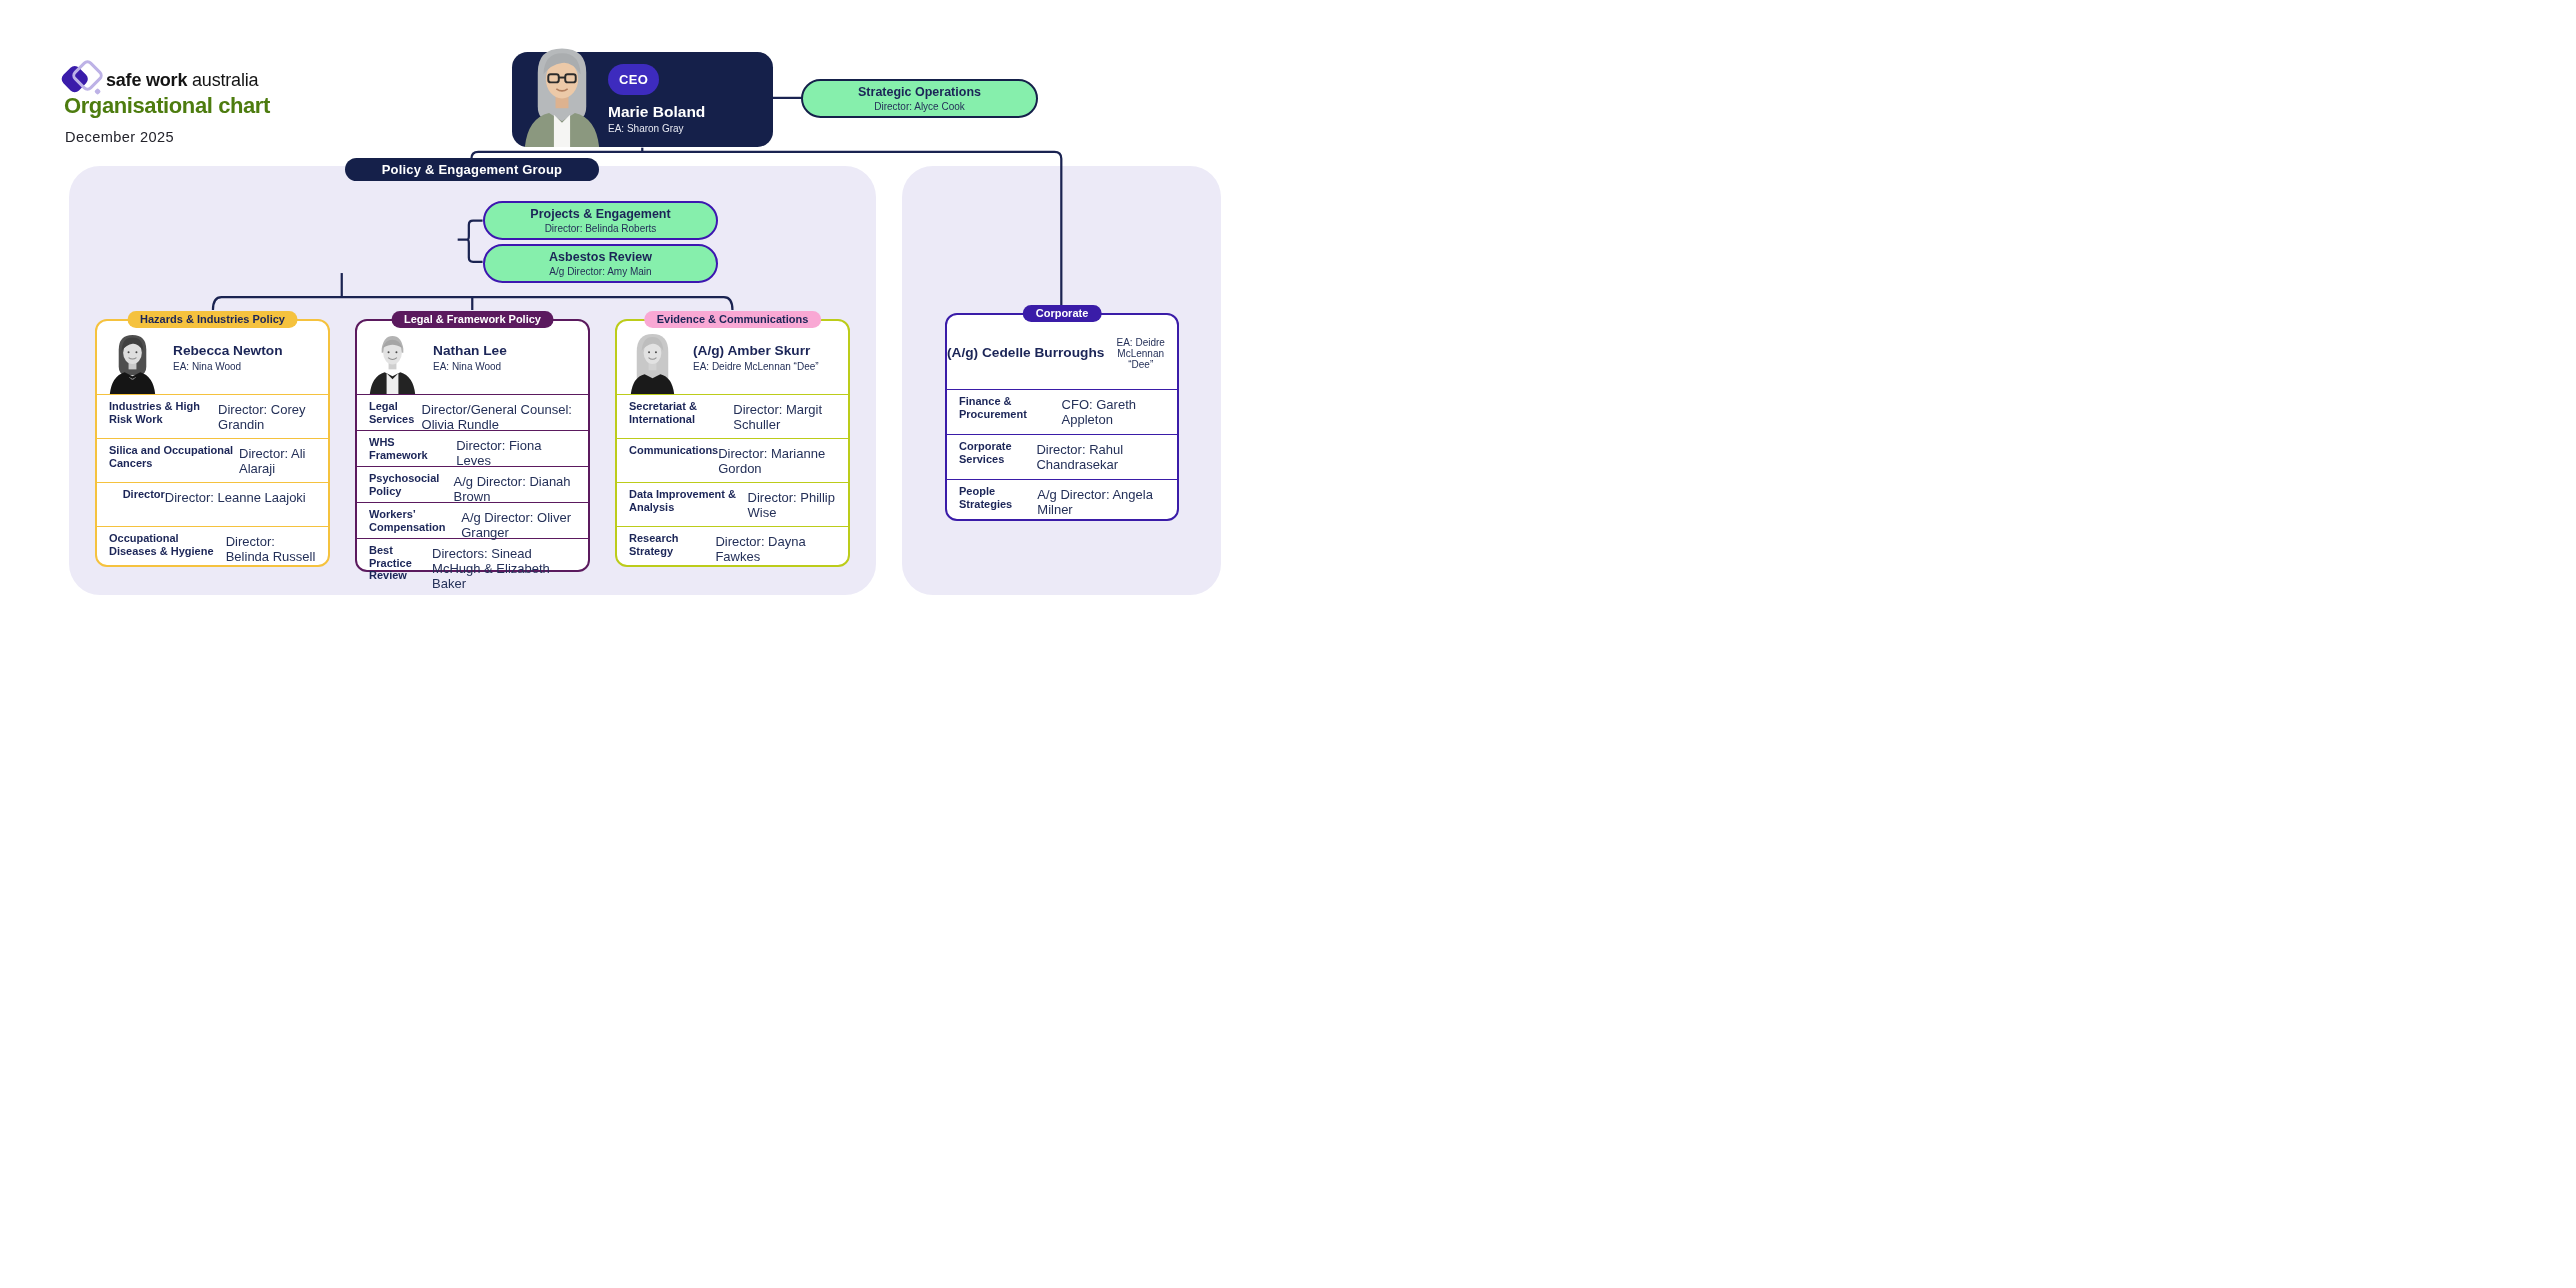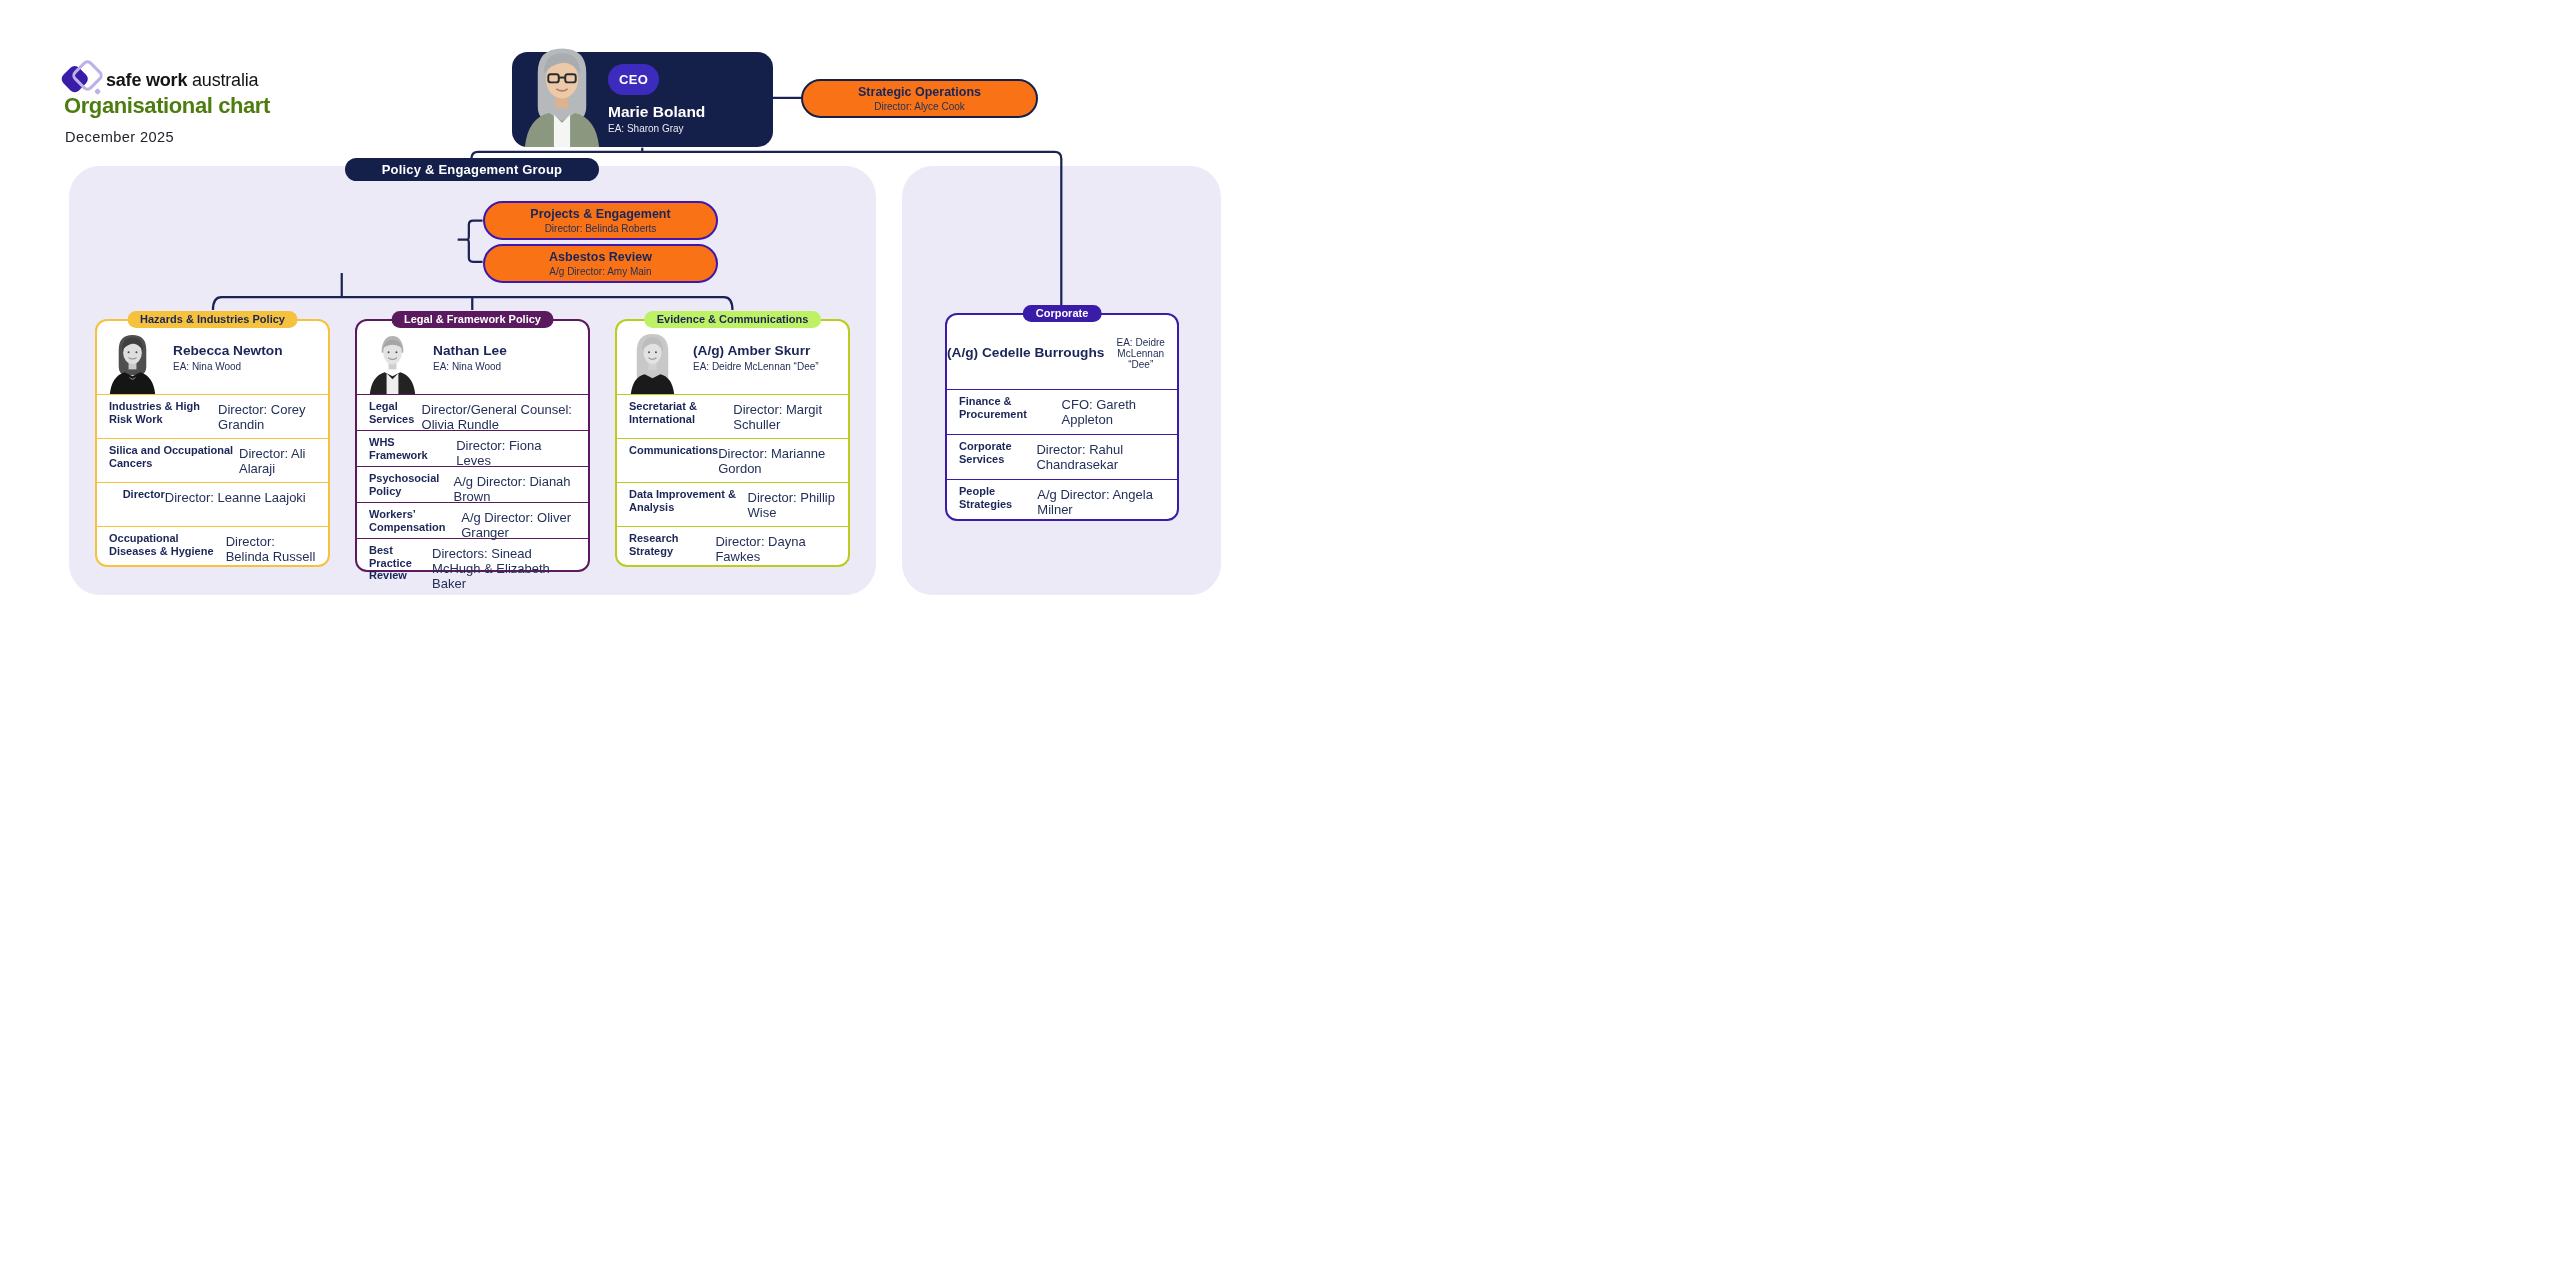--- a/index.html
+++ b/index.html
@@ -27,21 +27,21 @@
 
   
   .ceo-card{position:absolute;left:512px;top:52px;width:261px;height:95px;background:#15204A;border-radius:15.5px;z-index:3;}
   .ceo-photo{position:absolute;left:6.9px;bottom:0;width:86px;height:105px;overflow:visible;}
   .ceo-body{position:absolute;left:96px;top:12px;}
   .ceo-badge{display:inline-block;background:#3D2BBE;color:#fff;font-size:13px;font-weight:800;padding:8px 11px;border-radius:858px;letter-spacing:0.4px;}
   .ceo-name{margin-top:7.7px;font-size:15.5px;font-weight:800;color:#ffffff;}
   .ceo-ea{margin-top:2.6px;font-size:10px;color:#E7E9F2;}
 
   
-  .pill{position:absolute;box-sizing:border-box;background:#f97316;border-radius:858px;display:flex;flex-direction:column;align-items:center;justify-content:center;text-align:center;z-index:3;}
+  .pill{position:absolute;box-sizing:border-box;background:#86efac;border-radius:858px;display:flex;flex-direction:column;align-items:center;justify-content:center;text-align:center;z-index:3;}
   .pill .t{font-size:12.5px;font-weight:800;color:#1B2557;line-height:1.15;}
   .pill .s{font-size:10px;color:#243058;margin-top:0.9px;}
   .pill.strategic{left:801px;top:79px;width:237px;height:39px;border:2.6px solid #15204A;}
   .pill.side{border:2.2px solid #3D17B0;width:235px;height:39px;left:483px;}
   .pill.projects{top:201px;}
   .pill.asbestos{top:244px;}
 
   .pe-pill{position:absolute;left:345px;top:158px;width:254px;height:23px;background:#15204A;color:#fff;font-size:13px;font-weight:800;border-radius:858px;display:flex;align-items:center;justify-content:center;z-index:3;letter-spacing:0.2px;}
 
   
@@ -66,21 +66,21 @@
 
   .branch.hazards{left:95px;top:319px;width:235px;height:248px;border:2.2px solid #F5C23E;}
   .branch.hazards .bpill{background:#F5C23E;color:#1B2557;}
   .branch.hazards .team{border-top:1.7px solid #F5C23E;height:44px;}
 
   .branch.legal{left:355px;top:319px;width:235px;height:253px;border:2.2px solid #5B1A5E;}
   .branch.legal .bpill{background:#5B1A5E;color:#ffffff;}
   .branch.legal .team{border-top:1.7px solid #5B1A5E;height:36px;}
 
   .branch.evidence{left:615px;top:319px;width:235px;height:248px;border:2.2px solid #BCCC1A;}
-  .branch.evidence .bpill{background:#bef264;color:#1B2557;}
+  .branch.evidence .bpill{background:#f9a8d4;color:#1B2557;}
   .branch.evidence .team{border-top:1.7px solid #BCCC1A;height:44px;}
 
   .branch.corporate{left:945px;top:313px;width:234px;height:208px;border:2.2px solid #3A1CA8;}
   .branch.corporate .bpill{background:#3A1CA8;color:#ffffff;}
   .branch.corporate .head{height:74px;display:flex;flex-direction:row;align-items:center;justify-content:center;text-align:center;}
   .branch.corporate .team{border-top:1.7px solid #3A1CA8;height:45px;}
 </style>
 </head>
 <body>
 

